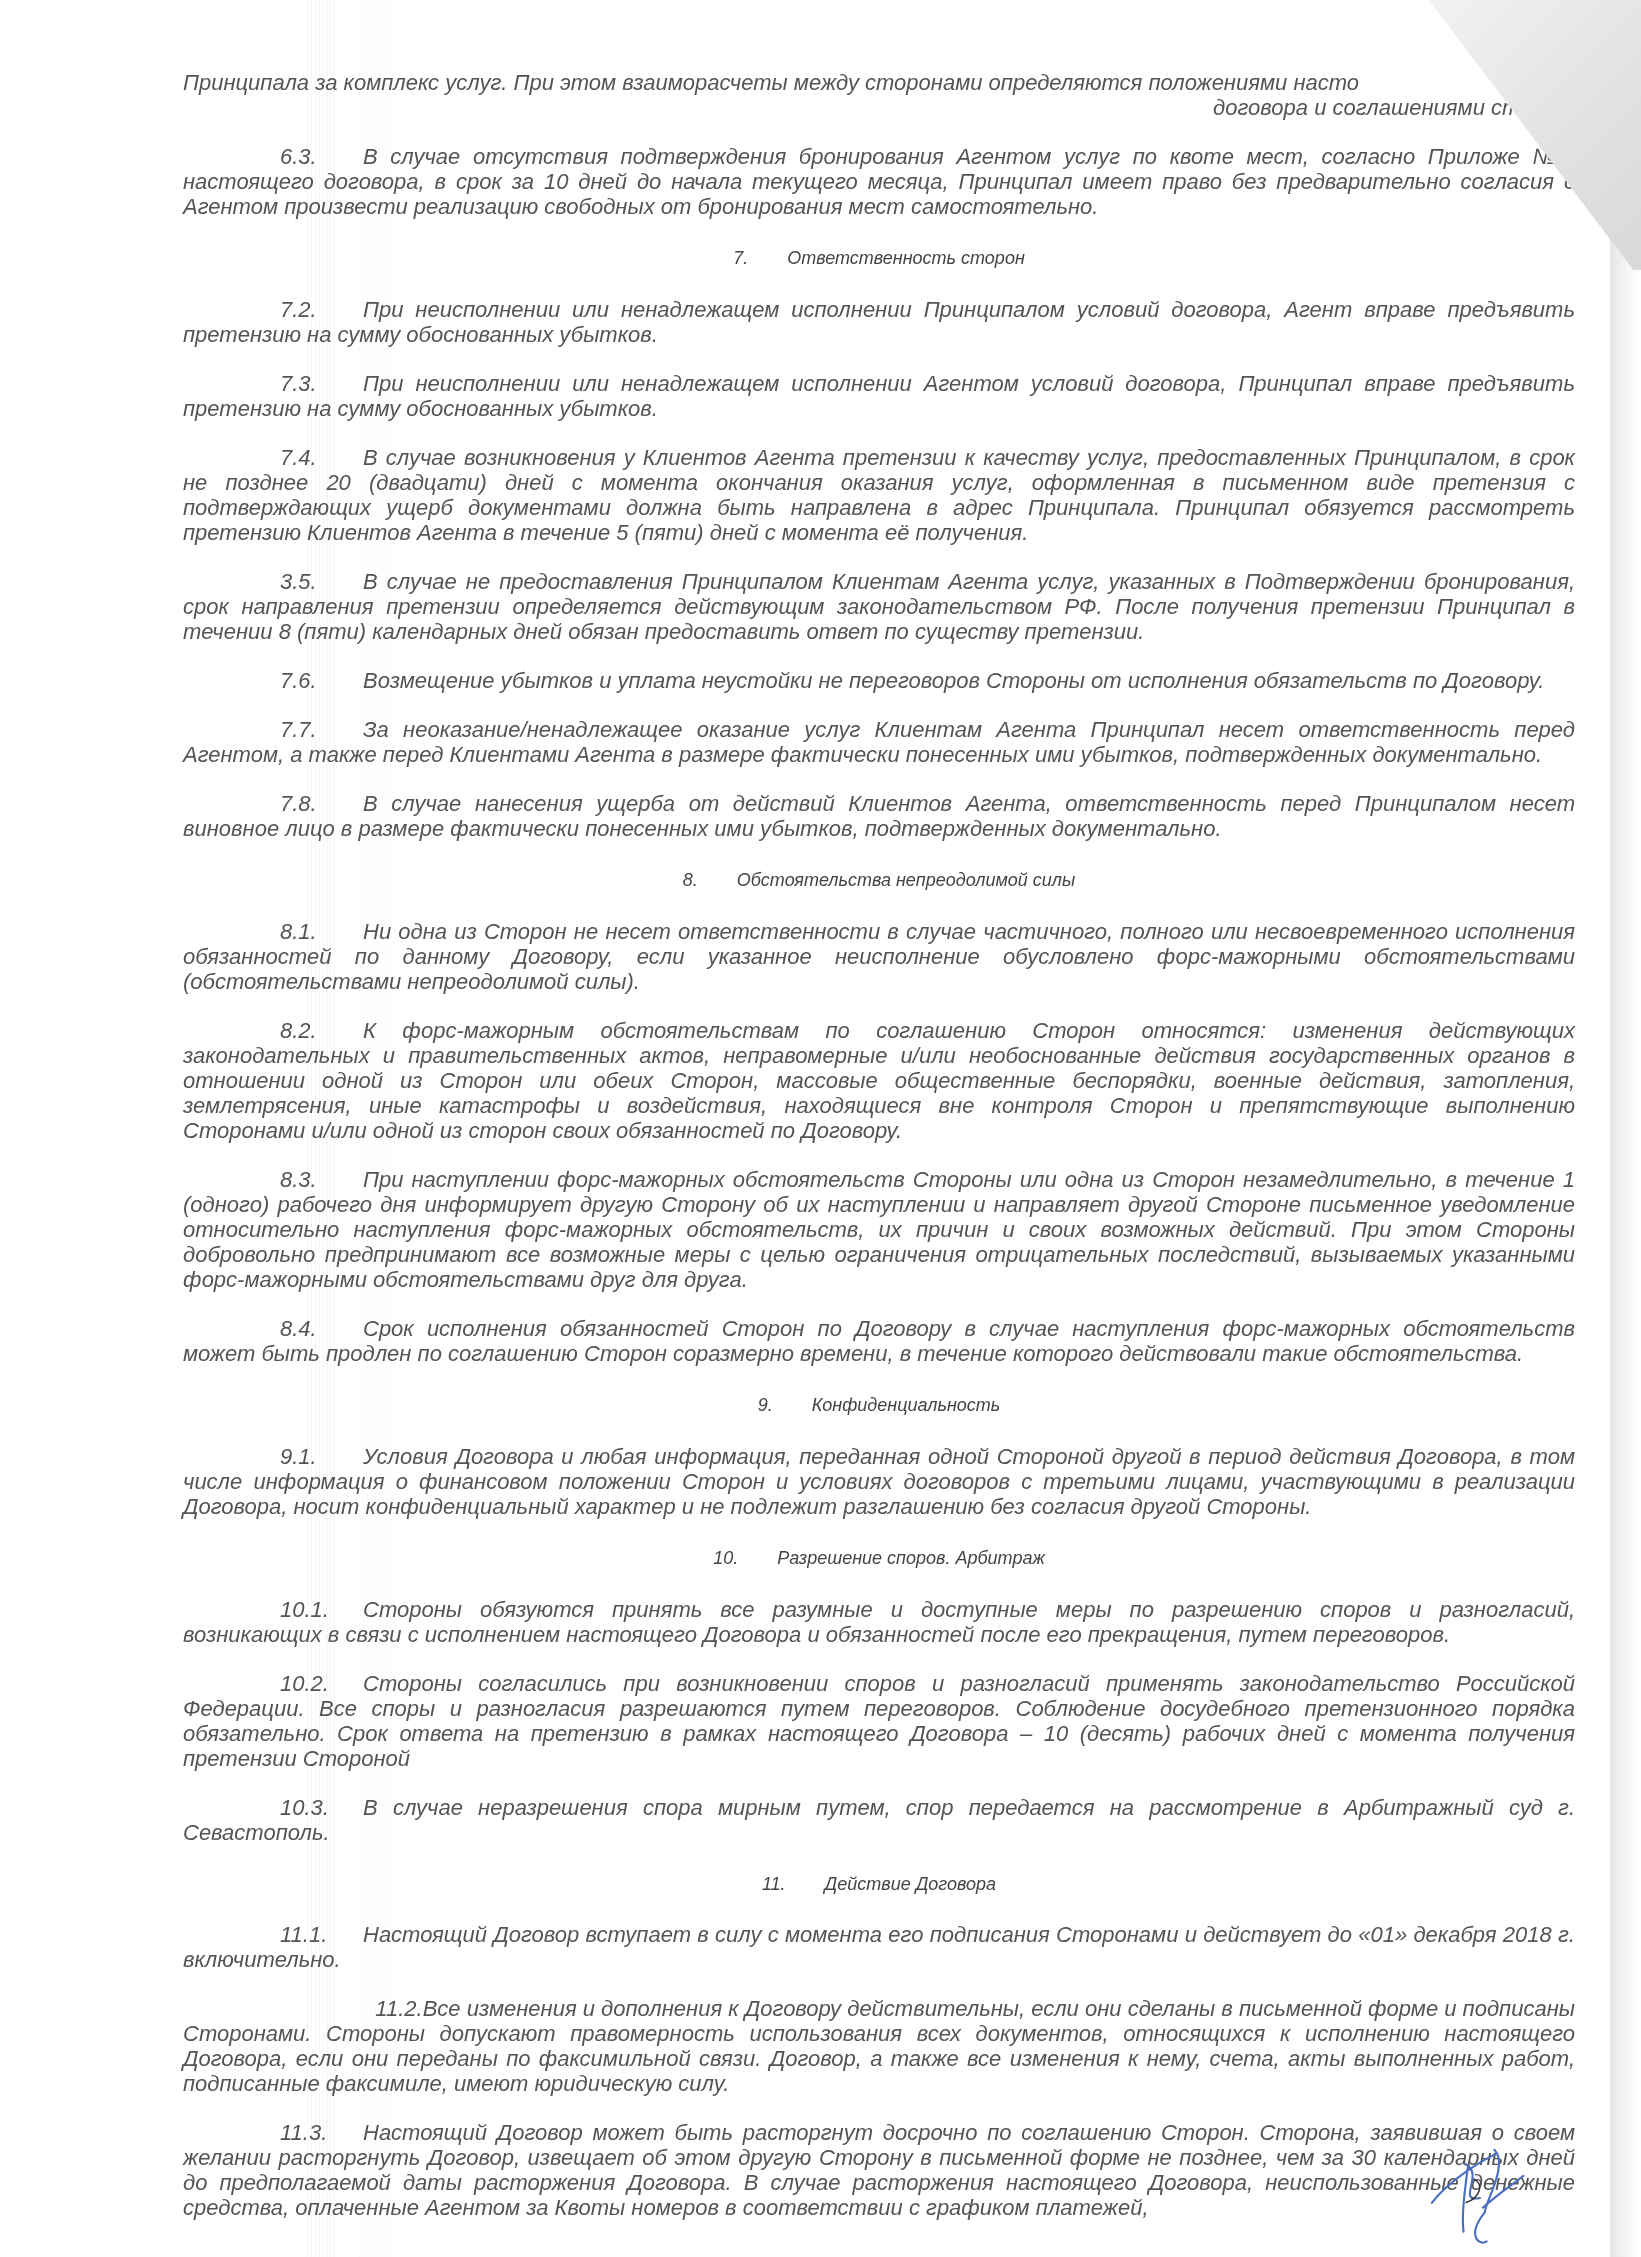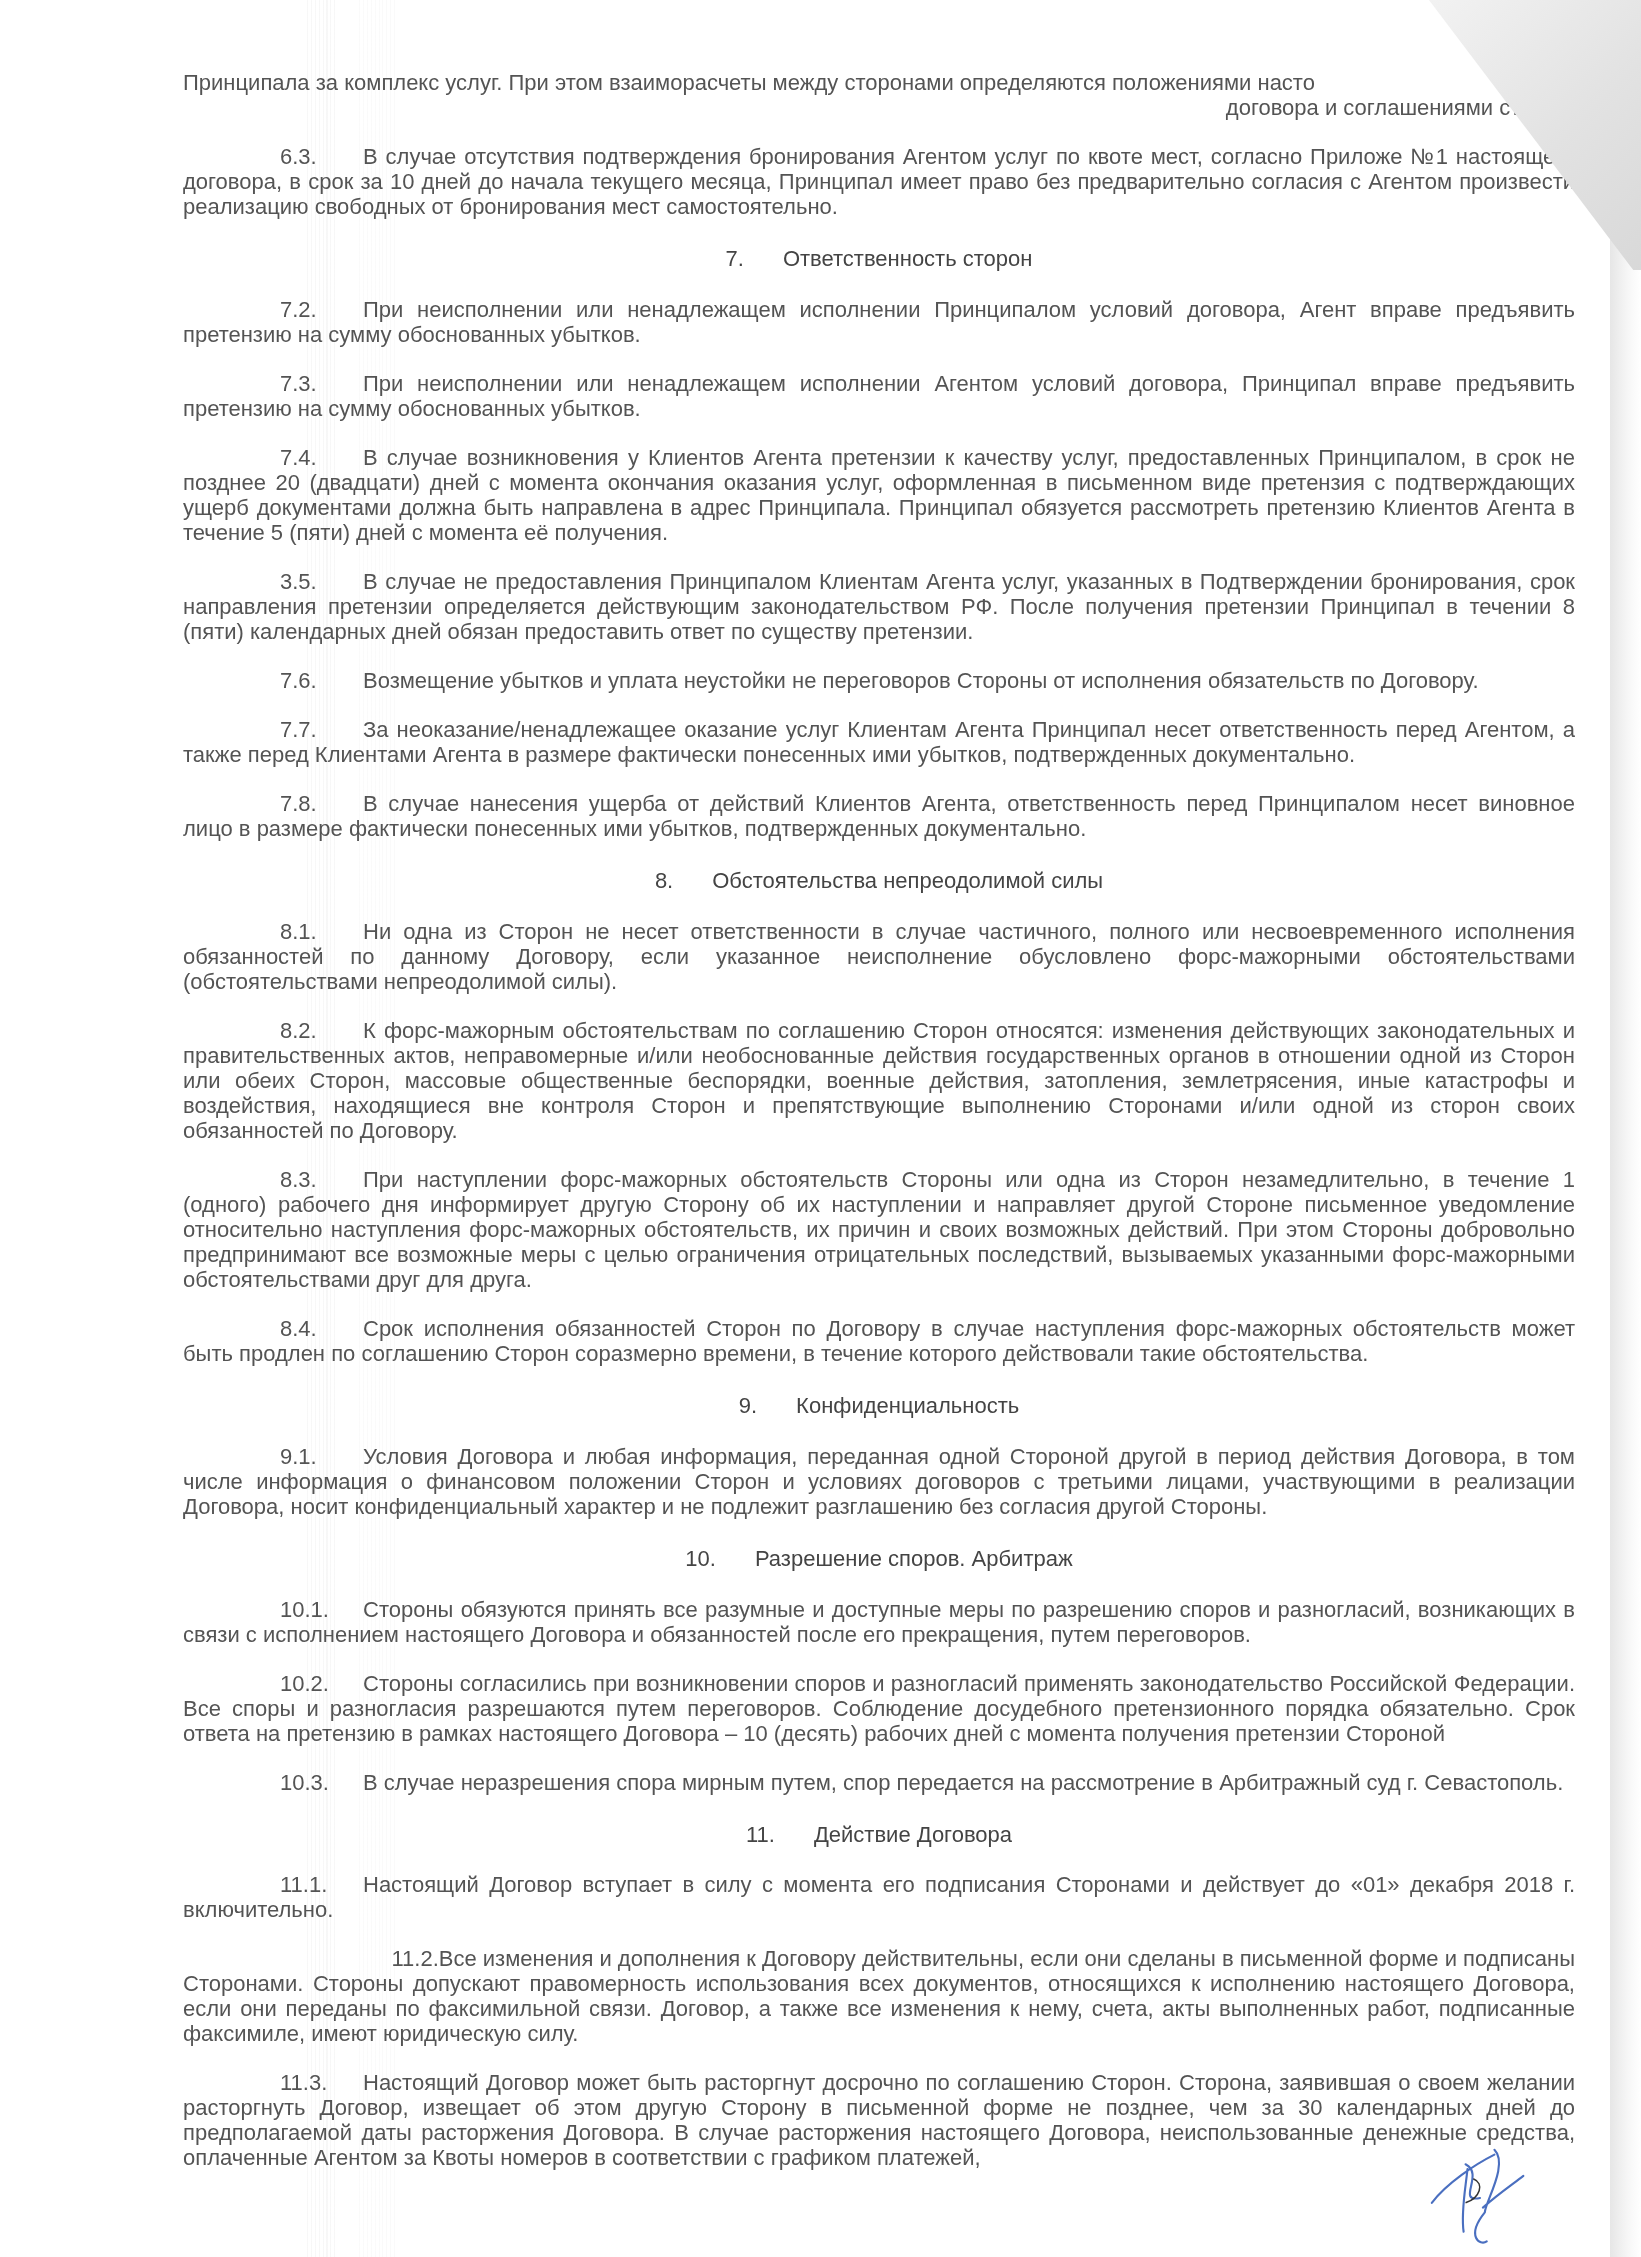--- a/index.html
+++ b/index.html
@@ -22,27 +22,27 @@
     clip-path: polygon(0 0, 100% 0, 100% 100%, 92% 100%);
     filter: drop-shadow(-1.9px 1.9px 2.9px rgba(0,0,0,0.25));
   }
   .streak {
     position: absolute; top: 0; height: 2257px; pointer-events: none;
     background: repeating-linear-gradient(to right, rgba(120,120,120,0.10) 0 1px, transparent 1px 3.9px);
     opacity: 0.55;
   }
   .content {
     position: absolute; left: 183px; top: 70px; width: 1392px;
-    color: #545454; font-size: 22px; line-height: 25px;
+    color: #545454; font-size: 22px; line-height: 25px; font-style: italic;
   }
   .p { text-align: justify; margin: 0; text-indent: 0; }
   .p .num { display: inline-block; width: 83px; margin-left: 97px; margin-top: 24px; }
   .p.plain { text-align: right; }
   .heading {
-    text-align: center; margin: 27px 0 1.9px 0; color: #444; font-size: 22px;
+    text-align: center; margin: 27px 0 1.9px 0; color: #444; font-size: 18px;
   }
   .heading .hnum { display: inline-block; margin-right: 39px; }
   .signature {
     position: absolute; left: 1427px; top: 2145px; width: 106px; height: 106px;
   }
 </style>
 </head>
 <body>
 
 <div class="page"></div>

